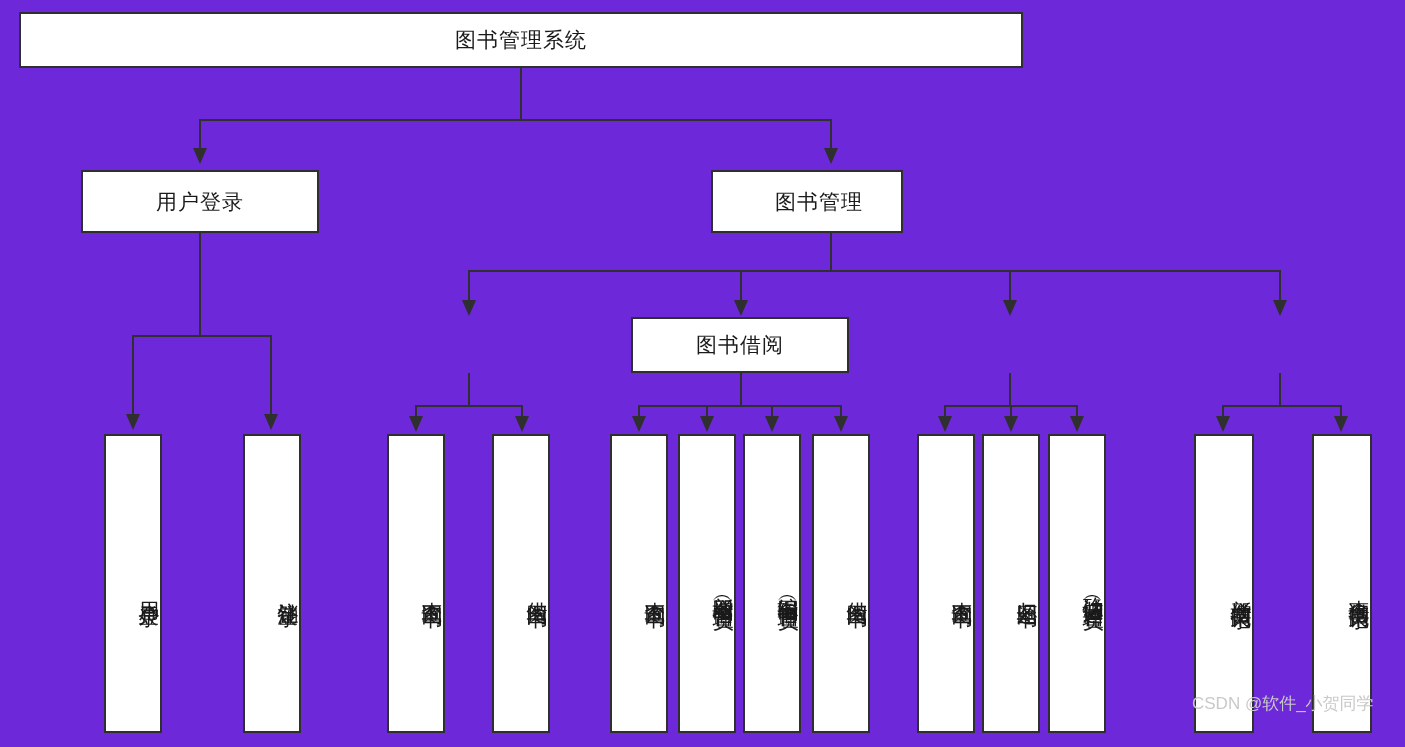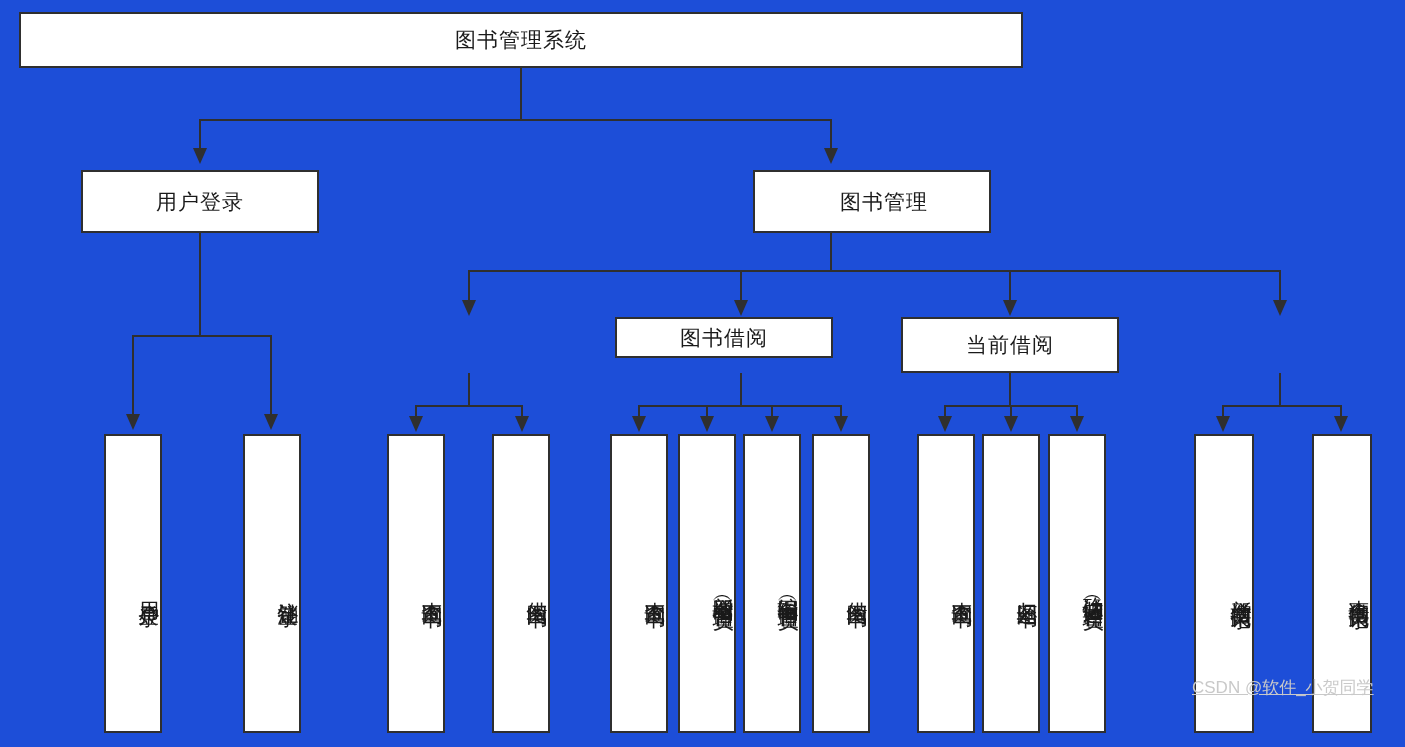--- a/index.html
+++ b/index.html
@@ -8,21 +8,21 @@
     padding: 0;
     background: #ffffff;
   }
   body {
     font-family: "Liberation Sans", "DejaVu Sans", sans-serif;
   }
   #canvas {
     position: relative;
     width: 1405px;
     height: 747px;
-    background: #1d4ed8;
+    background: #6d28d9;
     overflow: hidden;
   }
   
   .node {
     position: absolute;
     box-sizing: border-box;
     background: #ffffff;
     border: 2px solid #2f2f2f;
     display: flex;
     align-items: center;
@@ -90,21 +90,21 @@
 
   <div class="hline" style="left:199px; top:119px; width:633px; height:2px;"></div>
   <div class="vline" style="left:199px; top:119px; width:2px; height:31px;"></div>
   <div class="arrow" style="left:193px; top:148px;"></div>
   <div class="vline" style="left:830px; top:119px; width:2px; height:31px;"></div>
   <div class="arrow" style="left:824px; top:148px;"></div>
 
   <div class="node horiz" style="left:81px; top:170px; width:238px; height:63px;">
     <span>用户登录</span>
   </div>
-  <div class="node horiz" style="left:753px; top:170px; width:238px; height:63px;padding-left:24px;">
+  <div class="node horiz" style="left:711px; top:170px; width:192px; height:63px;padding-left:24px;">
     <span>图书管理</span>
   </div>
 
   <div class="vline" style="left:199px; top:233px; width:2px; height:103px;"></div>
   <div class="hline" style="left:132px; top:335px; width:138px; height:2px;"></div>
   <div class="vline" style="left:132px; top:335px; width:2px; height:80px;"></div>
   <div class="arrow" style="left:126px; top:414px;"></div>
   <div class="vline" style="left:270px; top:335px; width:2px; height:80px;"></div>
   <div class="arrow" style="left:264px; top:414px;"></div>
 
@@ -112,25 +112,22 @@
   <div class="hline" style="left:468px; top:270px; width:812px; height:2px;"></div>
   <div class="vline" style="left:468px; top:270px; width:2px; height:32px;"></div>
   <div class="arrow" style="left:462px; top:300px;"></div>
   <div class="vline" style="left:740px; top:270px; width:2px; height:32px;"></div>
   <div class="arrow" style="left:734px; top:300px;"></div>
   <div class="vline" style="left:1009px; top:270px; width:2px; height:32px;"></div>
   <div class="arrow" style="left:1003px; top:300px;"></div>
   <div class="vline" style="left:1279px; top:270px; width:2px; height:32px;"></div>
   <div class="arrow" style="left:1273px; top:300px;"></div>
 
-  <div class="node horiz" style="left:615px; top:317px; width:218px; height:41px;text-align:center;">
+  <div class="node horiz" style="left:631px; top:317px; width:218px; height:56px;text-align:center;">
     <span>图书借阅</span>
-  </div>
-  <div class="node horiz" style="left:901px; top:317px; width:218px; height:56px;">
-    <span>当前借阅</span>
   </div>
 
   <div class="vline" style="left:468px; top:373px; width:2px; height:34px;"></div>
   <div class="hline" style="left:415px; top:405px; width:108px; height:2px;"></div>
   <div class="vline" style="left:415px; top:405px; width:2px; height:12px;"></div>
   <div class="arrow" style="left:409px; top:416px;"></div>
   <div class="vline" style="left:521px; top:405px; width:2px; height:12px;"></div>
   <div class="arrow" style="left:515px; top:416px;"></div>
 
   <div class="vline" style="left:740px; top:373px; width:2px; height:34px;"></div>
@@ -197,15 +194,15 @@
     <span class="vlabel">确认归还（管理员）</span>
   </div>
 
   <div class="node vert" style="left:1194px; top:434px; width:60px; height:299px;">
     <span class="vlabel">新增借阅记录</span>
   </div>
   <div class="node vert" style="left:1312px; top:434px; width:60px; height:299px;">
     <span class="vlabel">查询借阅记录</span>
   </div>
 
-  <div id="watermark" style="left:1192px; top:676px;text-decoration:underline;">CSDN @软件_小贺同学</div>
+  <div id="watermark" style="left:1192px; top:692px;">CSDN @软件_小贺同学</div>
 
 </div>
 
 </body></html>

